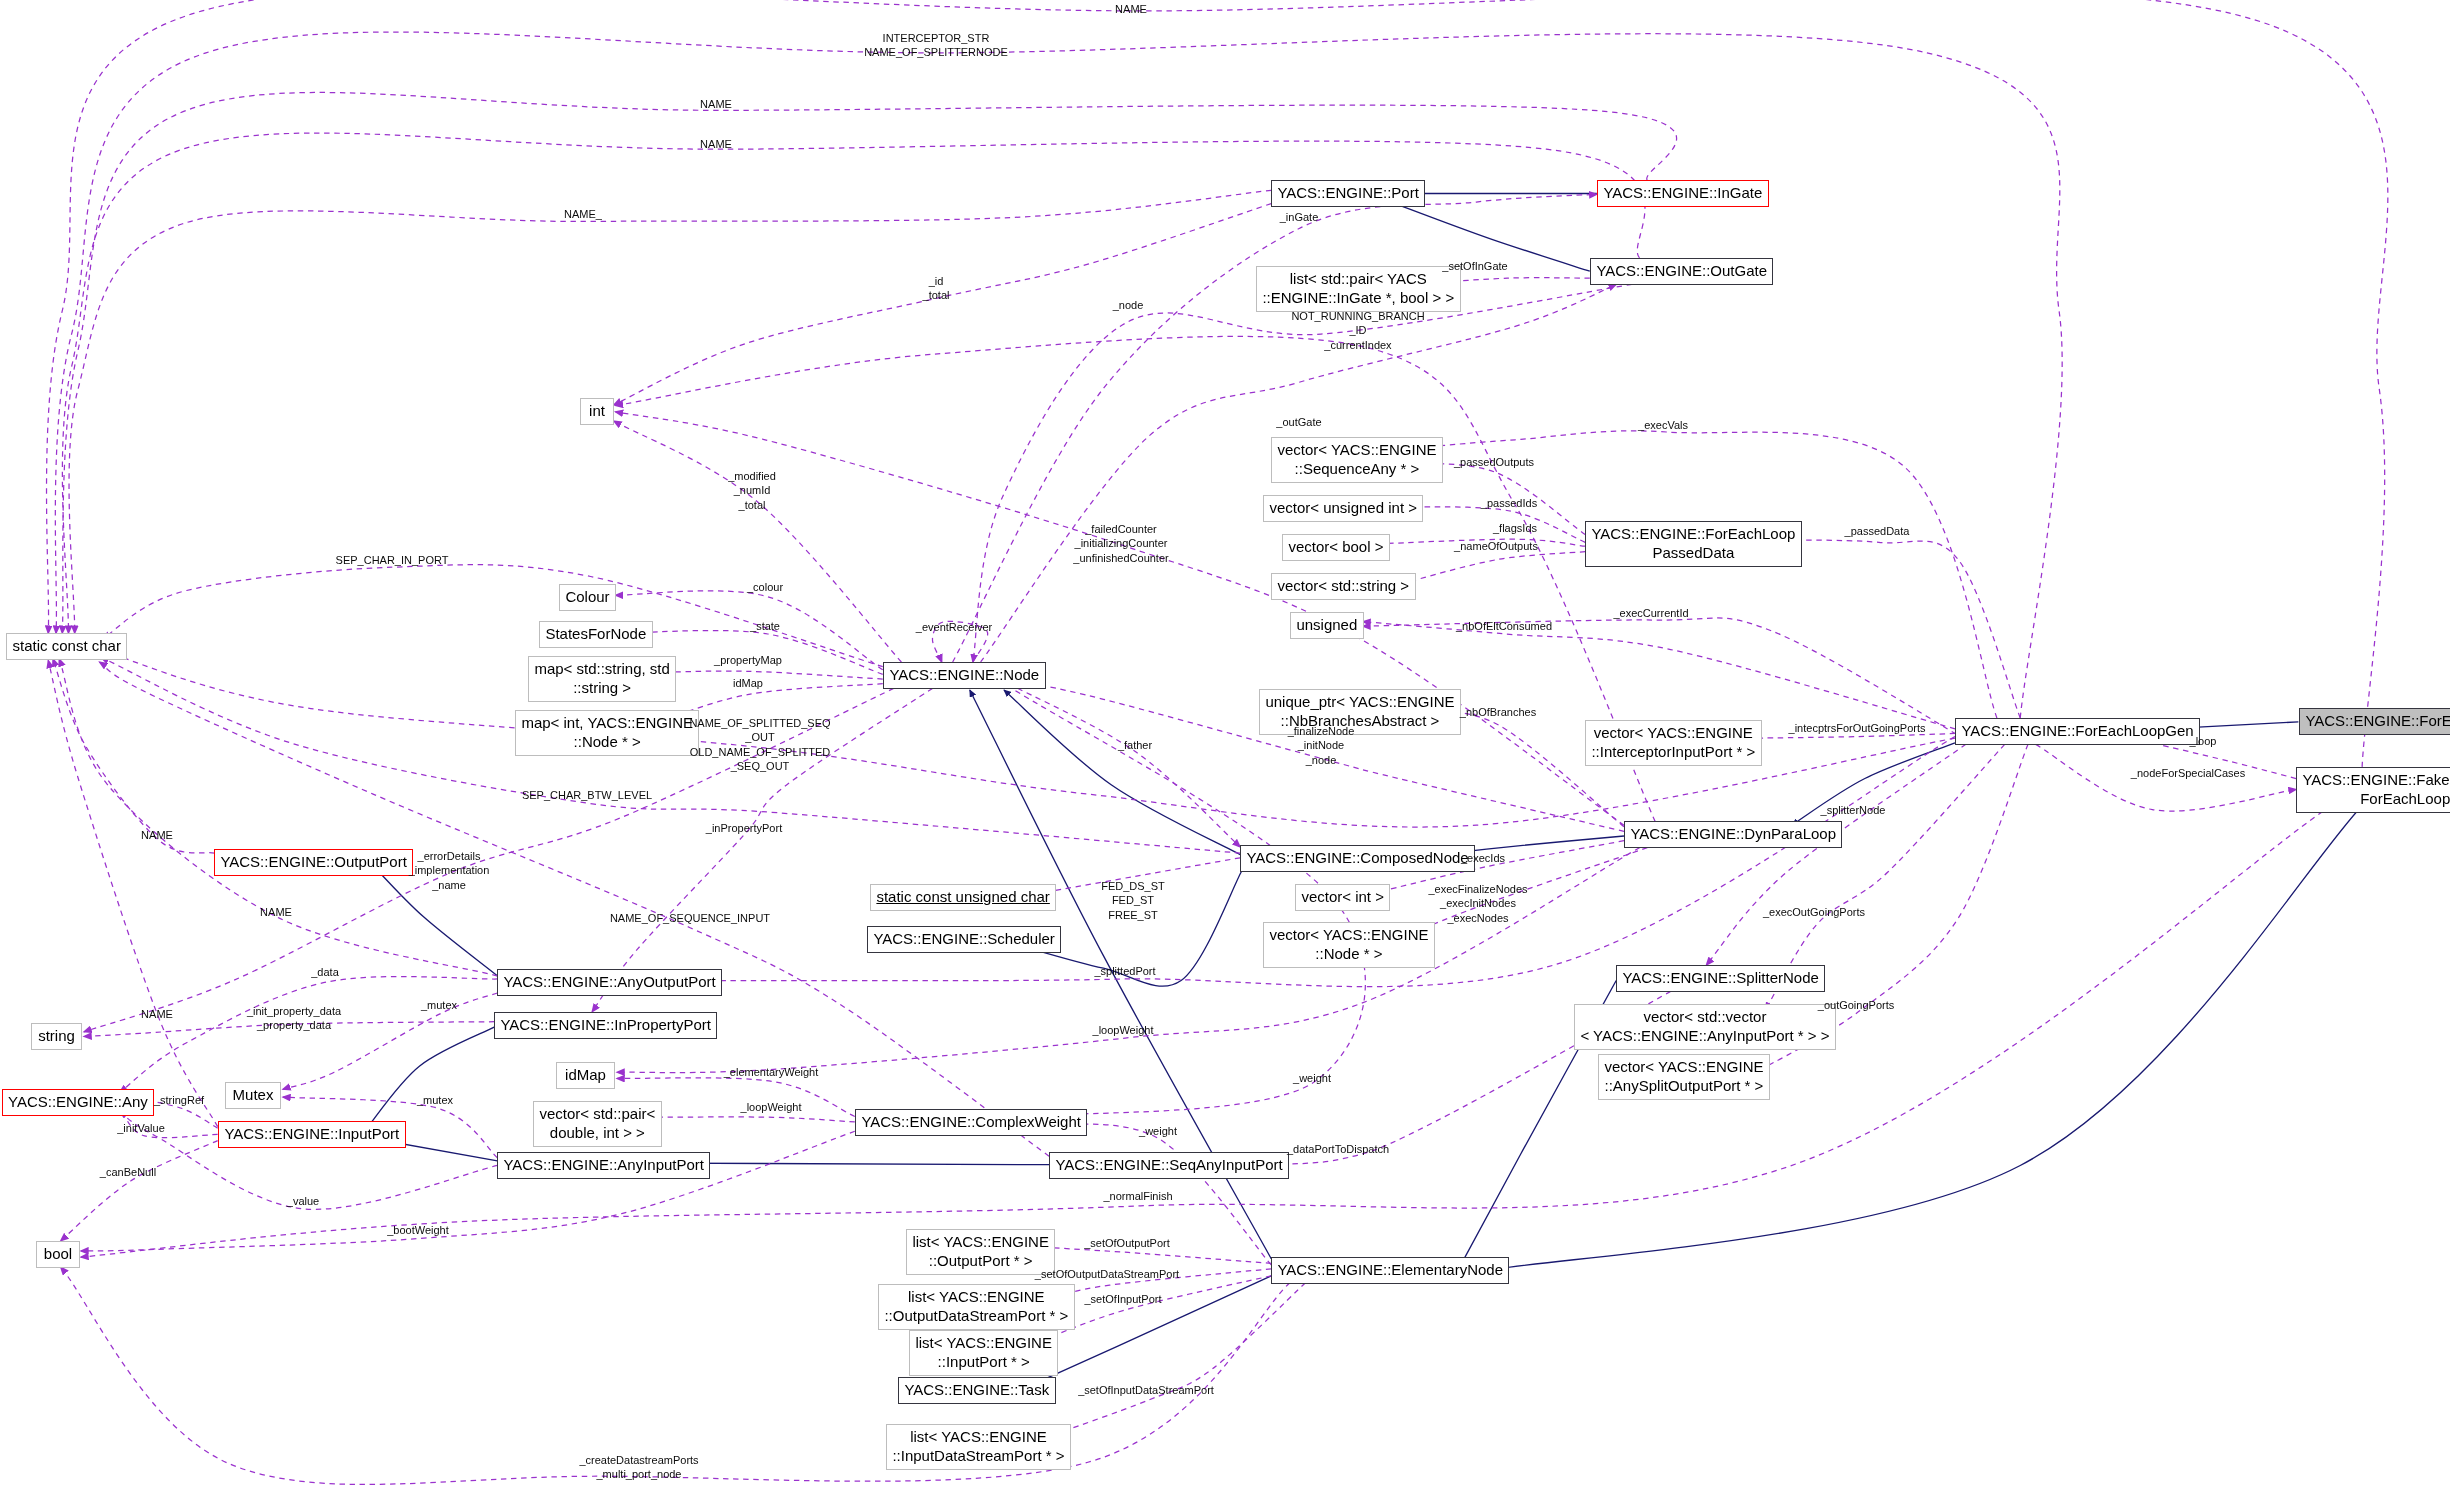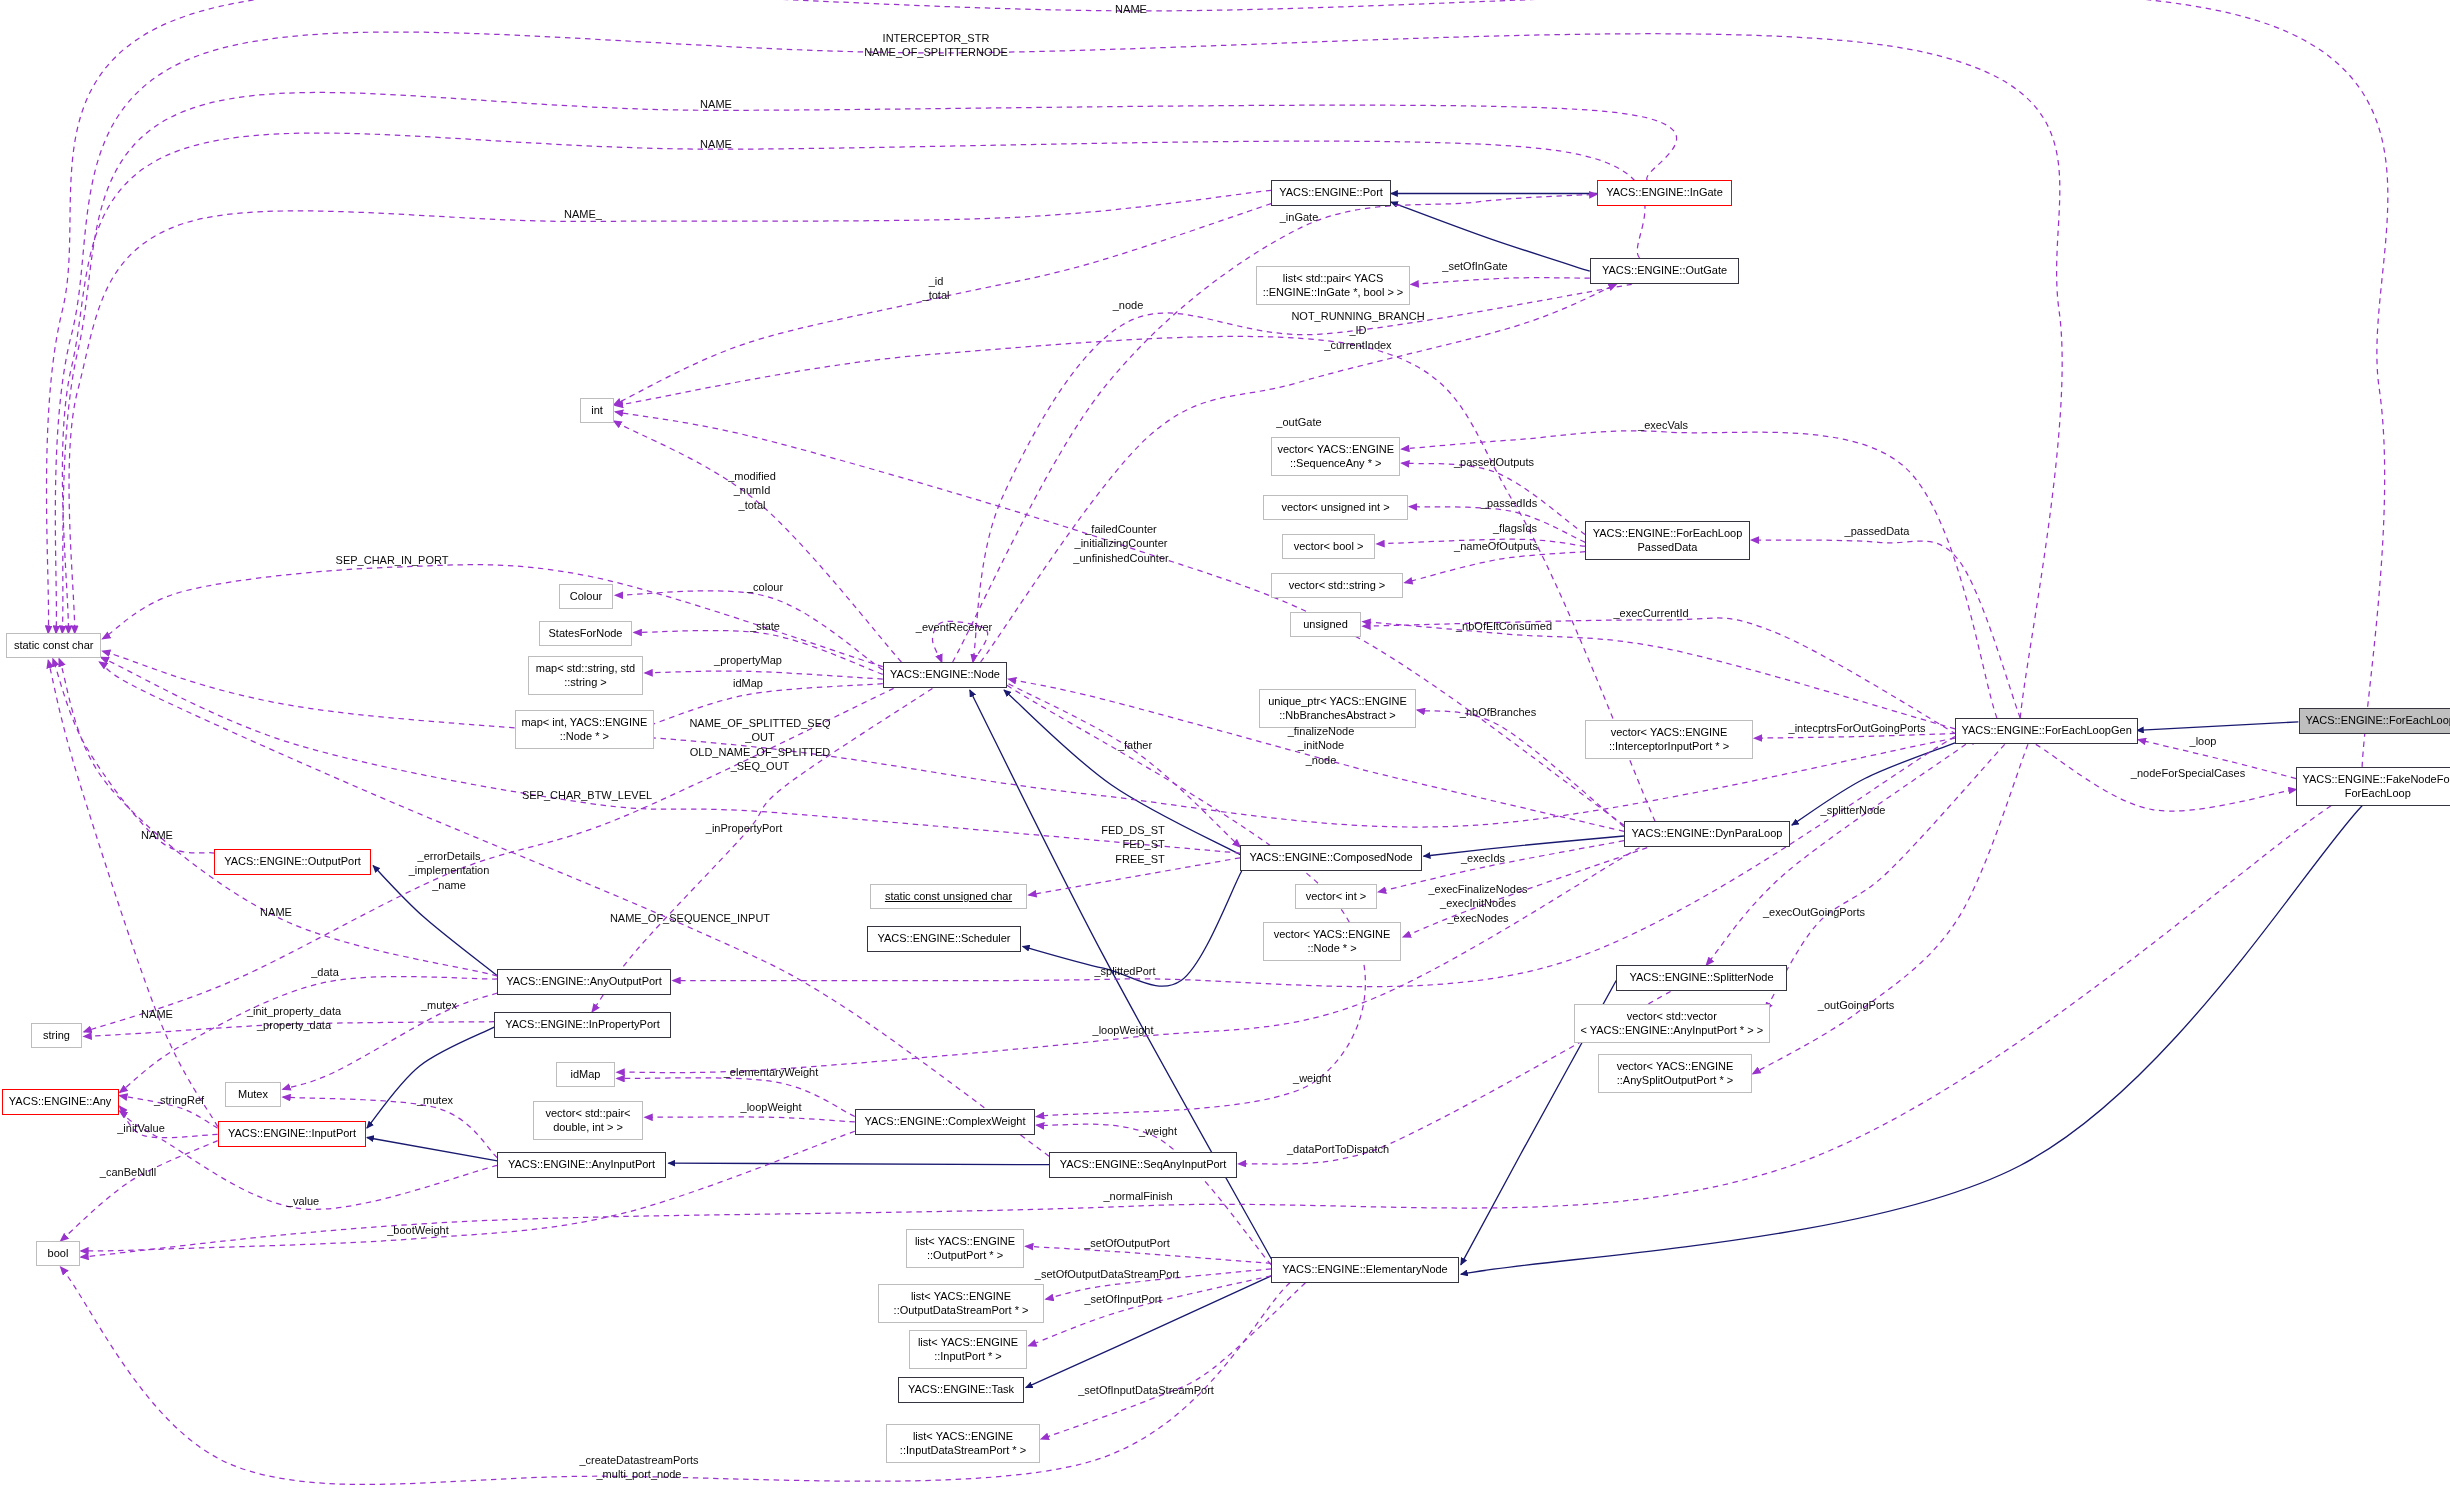--- a/index.html
+++ b/index.html
@@ -1,20 +1,20 @@
 <!DOCTYPE html>
 <html style="font-size:12.4px"><head>
 <meta charset="utf-8">
 <style>
   html,body{margin:0;padding:0;background:#ffffff;}
   #canvas{position:relative;width:2450px;height:1505px;background:#ffffff;
           font-family:"Liberation Sans", sans-serif;overflow:hidden;}
   #edges-svg{position:absolute;left:0;top:0;width:2450px;height:1505px;}
   .box{position:absolute;background:#ffffff;border:0.8px solid #bdbdbd;color:#000;
-       font-size:11px;line-height:1.25;text-align:center;white-space:pre;
+       font-size:15px;line-height:1.25;text-align:center;white-space:pre;
        display:flex;align-items:center;justify-content:center;
        padding:3.1px 5.4px;box-sizing:border-box;}
   .box.class{border:1.2px solid #35353f;}
   .box.class-red{border:1.2px solid #ff0000;}
   .box.current{border:1.2px solid #35353f;background:#bfbfbf;}
   .edge-label{position:absolute;color:#0c0c0c;font-size:11px;line-height:1.3;
        text-align:center;white-space:pre;transform:translate(-50%,0);pointer-events:none;}
 </style>
 </head>
 <body>
@@ -232,21 +232,21 @@
 _SEQ_OUT</div>
       <div class="edge-label" style="left: 587px; top: 788px;">SEP_CHAR_BTW_LEVEL</div>
       <div class="edge-label" style="left: 2203px; top: 734px;">_loop</div>
       <div class="edge-label" style="left: 2188px; top: 766px;">_nodeForSpecialCases</div>
       <div class="edge-label" style="left: 1853px; top: 803px;">_splitterNode</div>
       <div class="edge-label" style="left: 744px; top: 821px;">_inPropertyPort</div>
       <div class="edge-label" style="left: 157px; top: 828px;">NAME</div>
       <div class="edge-label" style="left: 449px; top: 849px;">_errorDetails
 _implementation
 _name</div>
-      <div class="edge-label" style="left: 1133px; top: 823px; text-align: right;">FED_DS_ST
+      <div class="edge-label" style="left: 1133px; top: 879px;">FED_DS_ST
 FED_ST
 FREE_ST</div>
       <div class="edge-label" style="left: 276px; top: 905px;">NAME</div>
       <div class="edge-label" style="left: 1483px; top: 851px;">_execIds</div>
       <div class="edge-label" style="left: 1478px; top: 882px;">_execFinalizeNodes
 _execInitNodes
 _execNodes</div>
       <div class="edge-label" style="left: 1814px; top: 905px;">_execOutGoingPorts</div>
       <div class="edge-label" style="left: 1856px; top: 998px;">_outGoingPorts</div>
       <div class="edge-label" style="left: 690px; top: 911px;">NAME_OF_SEQUENCE_INPUT</div>

